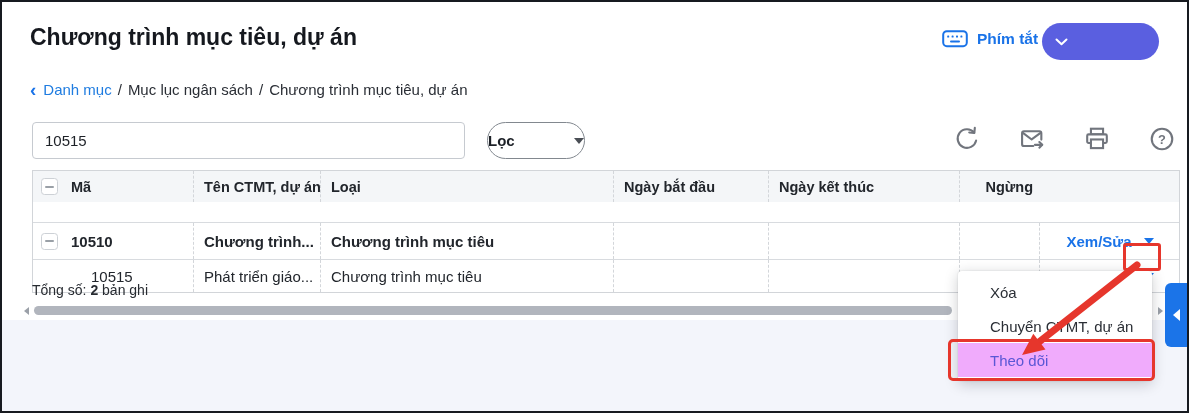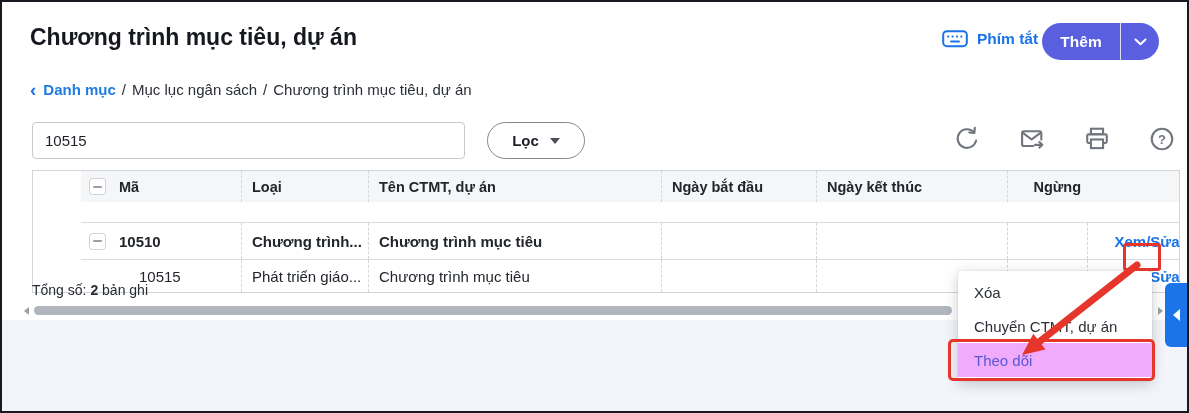--- a/index.html
+++ b/index.html
@@ -13,36 +13,36 @@
 
   .add-btn{position:absolute;left:1040px;top:21px;width:117px;height:37px;background:#5a5fe0;
            border-radius:19px;display:flex;color:#fff;overflow:hidden;cursor:pointer;}
   .add-main{flex:1;display:flex;align-items:center;justify-content:center;font-size:15.5px;
             font-weight:700;border-right:1px solid rgba(255,255,255,.8);}
   .add-caret{width:38px;display:flex;align-items:center;justify-content:center;}
 
   .breadcrumb{position:absolute;left:28px;top:79px;font-size:15px;color:#2a2e35;
               display:flex;align-items:center;gap:6px;white-space:nowrap;}
   .bc-back{color:#1a73e8;font-size:19px;line-height:14px;font-weight:700;margin-right:1px;}
-  .bc-link{color:#1f7ce0;cursor:pointer;font-weight:bold;}
+  .bc-link{color:#1f7ce0;cursor:pointer;}
 
   .search-input{position:absolute;left:30px;top:120px;width:433px;height:37px;box-sizing:border-box;
                 border:1px solid #c6cad0;border-radius:4px;padding:0 12px;font-size:15px;color:#1d2127;
                 font-family:inherit;outline:none;background:#fff;}
   .filter-btn{position:absolute;left:485px;top:120px;width:98px;height:37px;box-sizing:border-box;
               border:1px solid #82888f;border-radius:19px;background:#fff;display:flex;align-items:center;
-              justify-content:center;gap:11px;font-size:15px;font-weight:600;color:#1d2127;cursor:pointer;}
+              justify-content:space-between;gap:11px;font-size:15px;font-weight:600;color:#1d2127;cursor:pointer;}
   .caret-dark{width:0;height:0;border-left:5px solid transparent;border-right:5px solid transparent;
               border-top:6px solid #4a4e55;margin-top:1px;}
 
   .icon-bar{position:absolute;left:951px;top:123px;display:flex;gap:37px;align-items:center;}
   .icon-btn{width:28px;height:28px;cursor:pointer;}
 
   .table{position:absolute;left:30px;top:168px;width:1148px;box-sizing:border-box;
-         border:1px solid #d2d5d9;background:#fff;padding-left:48px;}
+         border:1px solid #d2d5d9;background:#fff;}
   .tr{display:grid;grid-template-columns:32px 128px 127px 293px 155px 191px 80px 141px;align-items:stretch;}
   .tr + .tr{border-top:1px solid #d8dbdf;}
   .thead{height:31px;background:#f4f6f8;}
   .thead .td{font-weight:700;font-size:14.5px;color:#22262c;}
   .row-1{height:36px;font-weight:700;margin-top:20px;}
   .row-2{height:32px;}
   .td{padding:0 10px;font-size:15px;color:#22262c;display:flex;align-items:center;box-sizing:border-box;
       overflow:hidden;white-space:nowrap;}
   .td.sep{border-left:1px dashed #d3d6da;}
   .col-check{justify-content:center;padding:0;}
@@ -65,21 +65,21 @@
   .hs-thumb{position:absolute;left:10px;top:1px;width:918px;height:9px;background:#b1b5bd;border-radius:5px;cursor:pointer;}
   .hs-arrow-l{position:absolute;left:0;top:2px;width:0;height:0;border-top:4px solid transparent;
               border-bottom:4px solid transparent;border-right:5px solid #9ba0a8;cursor:pointer;}
   .hs-arrow-r{position:absolute;left:1134px;top:2px;width:0;height:0;border-top:4px solid transparent;
               border-bottom:4px solid transparent;border-left:5px solid #9ba0a8;cursor:pointer;}
 
   .bottom-strip{position:absolute;left:0;right:0;top:318px;bottom:0;background:#f3f5fb;z-index:1;}
 
   .context-menu{position:absolute;left:956px;top:269px;width:194px;background:#fff;border-radius:4px;
                 box-shadow:0 3px 14px rgba(23,28,38,.22),0 0 2px rgba(23,28,38,.14);padding:4px 0;z-index:5;}
-  .menu-item{height:34px;display:flex;align-items:center;padding-left:16px;font-size:15px;color:#2b2f36;cursor:pointer;}
+  .menu-item{height:34px;display:flex;align-items:center;padding-left:32px;font-size:15px;color:#2b2f36;cursor:pointer;}
   .menu-item.hl{background:#f0abfc;color:#5a57d5;}
 
   .red-box-caret{position:absolute;left:1121px;top:241px;width:38px;height:28px;border:3px solid #e6362c;
                  border-radius:3px;box-sizing:border-box;z-index:6;}
   .red-box-menu{position:absolute;left:946px;top:337px;width:207px;height:42px;border:3px solid #e6362c;
                 border-radius:5px;box-sizing:border-box;z-index:7;}
   .arrow-svg{position:absolute;left:0;top:0;z-index:8;pointer-events:none;}
 
   .side-tab{position:absolute;right:0;top:281px;width:22px;height:64px;background:#1b74e8;
             border-radius:6px 0 0 6px;display:flex;align-items:center;justify-content:center;z-index:4;cursor:pointer;}
@@ -101,21 +101,20 @@
         <rect x="9.6" y="5.6" width="2" height="2" rx="0.6" fill="#1a73e8"></rect>
         <rect x="14" y="5.6" width="2" height="2" rx="0.6" fill="#1a73e8"></rect>
         <rect x="18.4" y="5.6" width="2" height="2" rx="0.6" fill="#1a73e8"></rect>
         <rect x="8" y="10.6" width="10" height="2" rx="1" fill="#1a73e8"></rect>
       </svg>
     </span>
     <span>Phím tắt</span>
   </div>
 
   <div class="add-btn">
-    <div class="add-main">Thêm</div>
     <div class="add-caret">
       <span style="display:flex;">
         <svg width="13" height="8" viewBox="0 0 13 8">
           <polyline points="1.5,1.5 6.5,6.3 11.5,1.5" fill="none" stroke="#fff" stroke-width="2" stroke-linecap="round" stroke-linejoin="round"></polyline>
         </svg>
       </span>
     </div>
   </div>
 
   <div class="breadcrumb">
@@ -165,22 +164,22 @@
   </div>
 
   <div class="table">
     <div class="tr thead">
       <div class="td col-check">
         <span class="minusbox">
             <span class="dash"></span>
           </span>
       </div>
       <div class="td col-code">Mã</div>
+      <div class="td sep">Tên CTMT, dự án</div>
       <div class="td sep">Loại</div>
-      <div class="td sep">Tên CTMT, dự án</div>
       <div class="td sep">Ngày bắt đầu</div>
       <div class="td sep">Ngày kết thúc</div>
       <div class="td sep col-stop">Ngừng</div>
     </div>
 
     <div class="tr row-1">
       <div class="td col-check">
         <span class="minusbox">
             <span class="dash"></span>
           </span>

